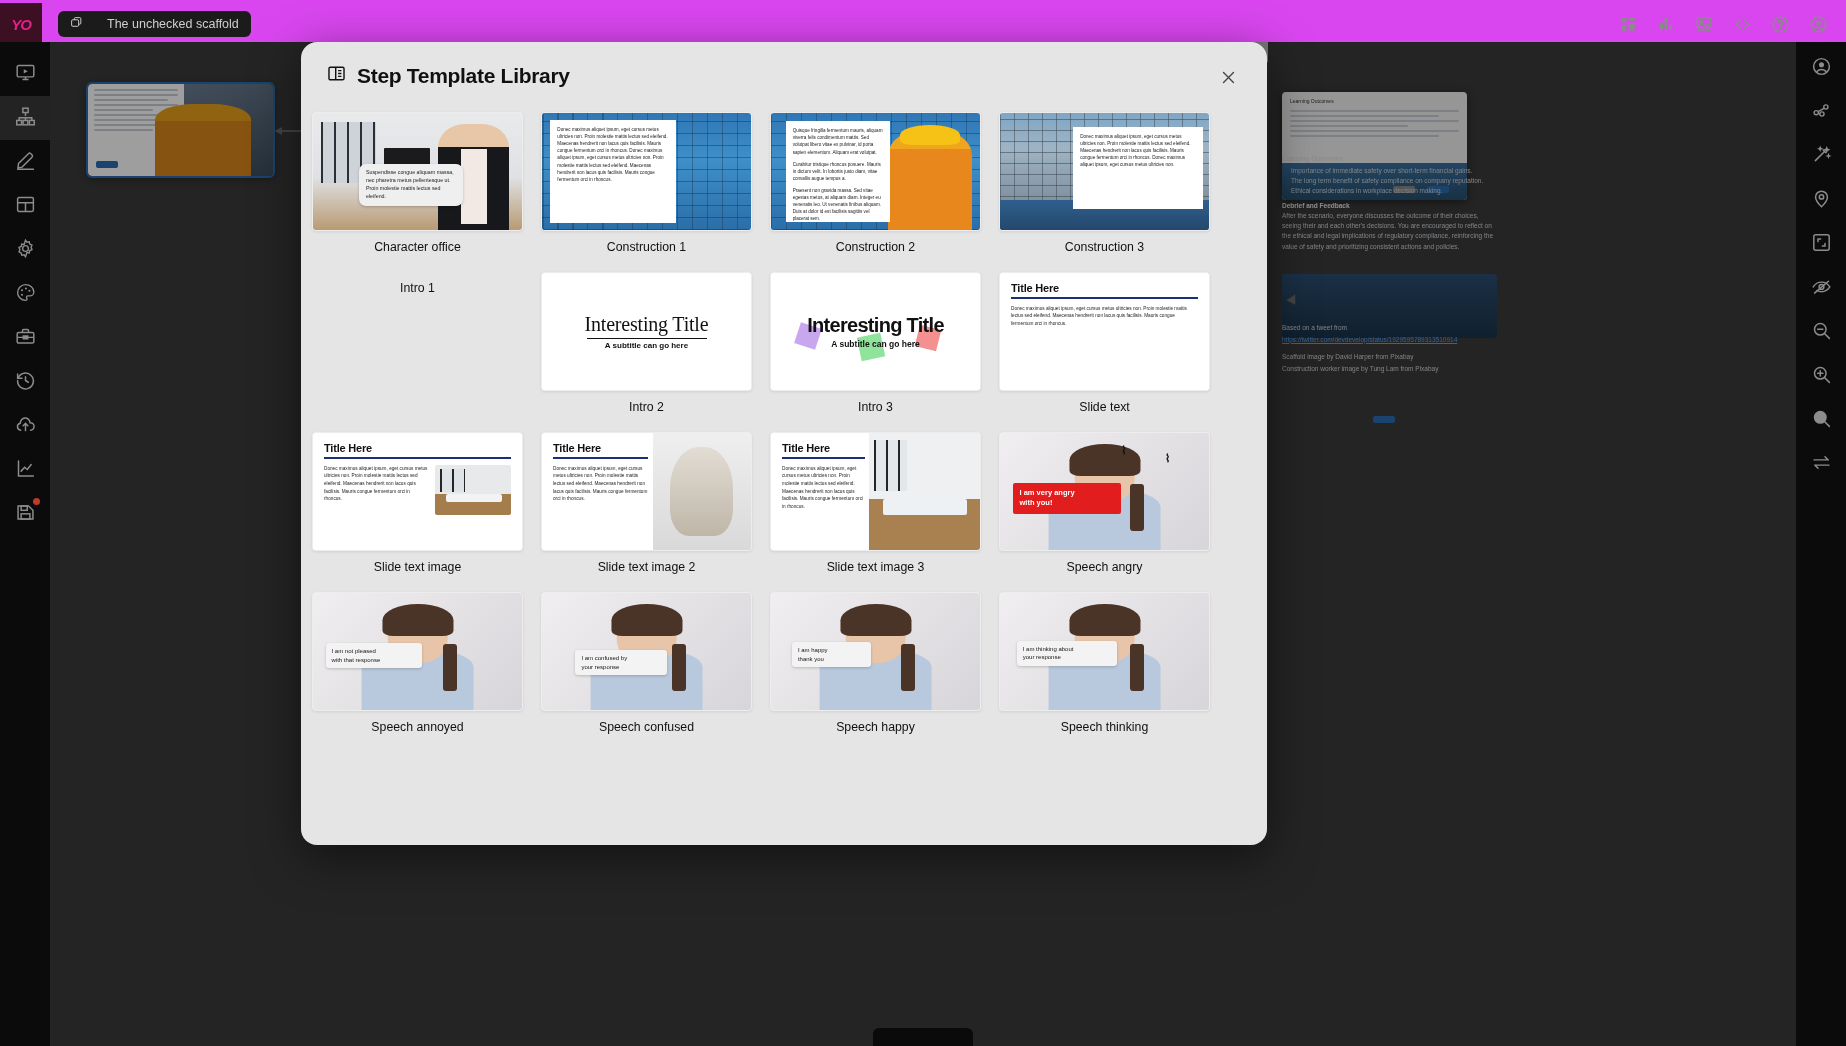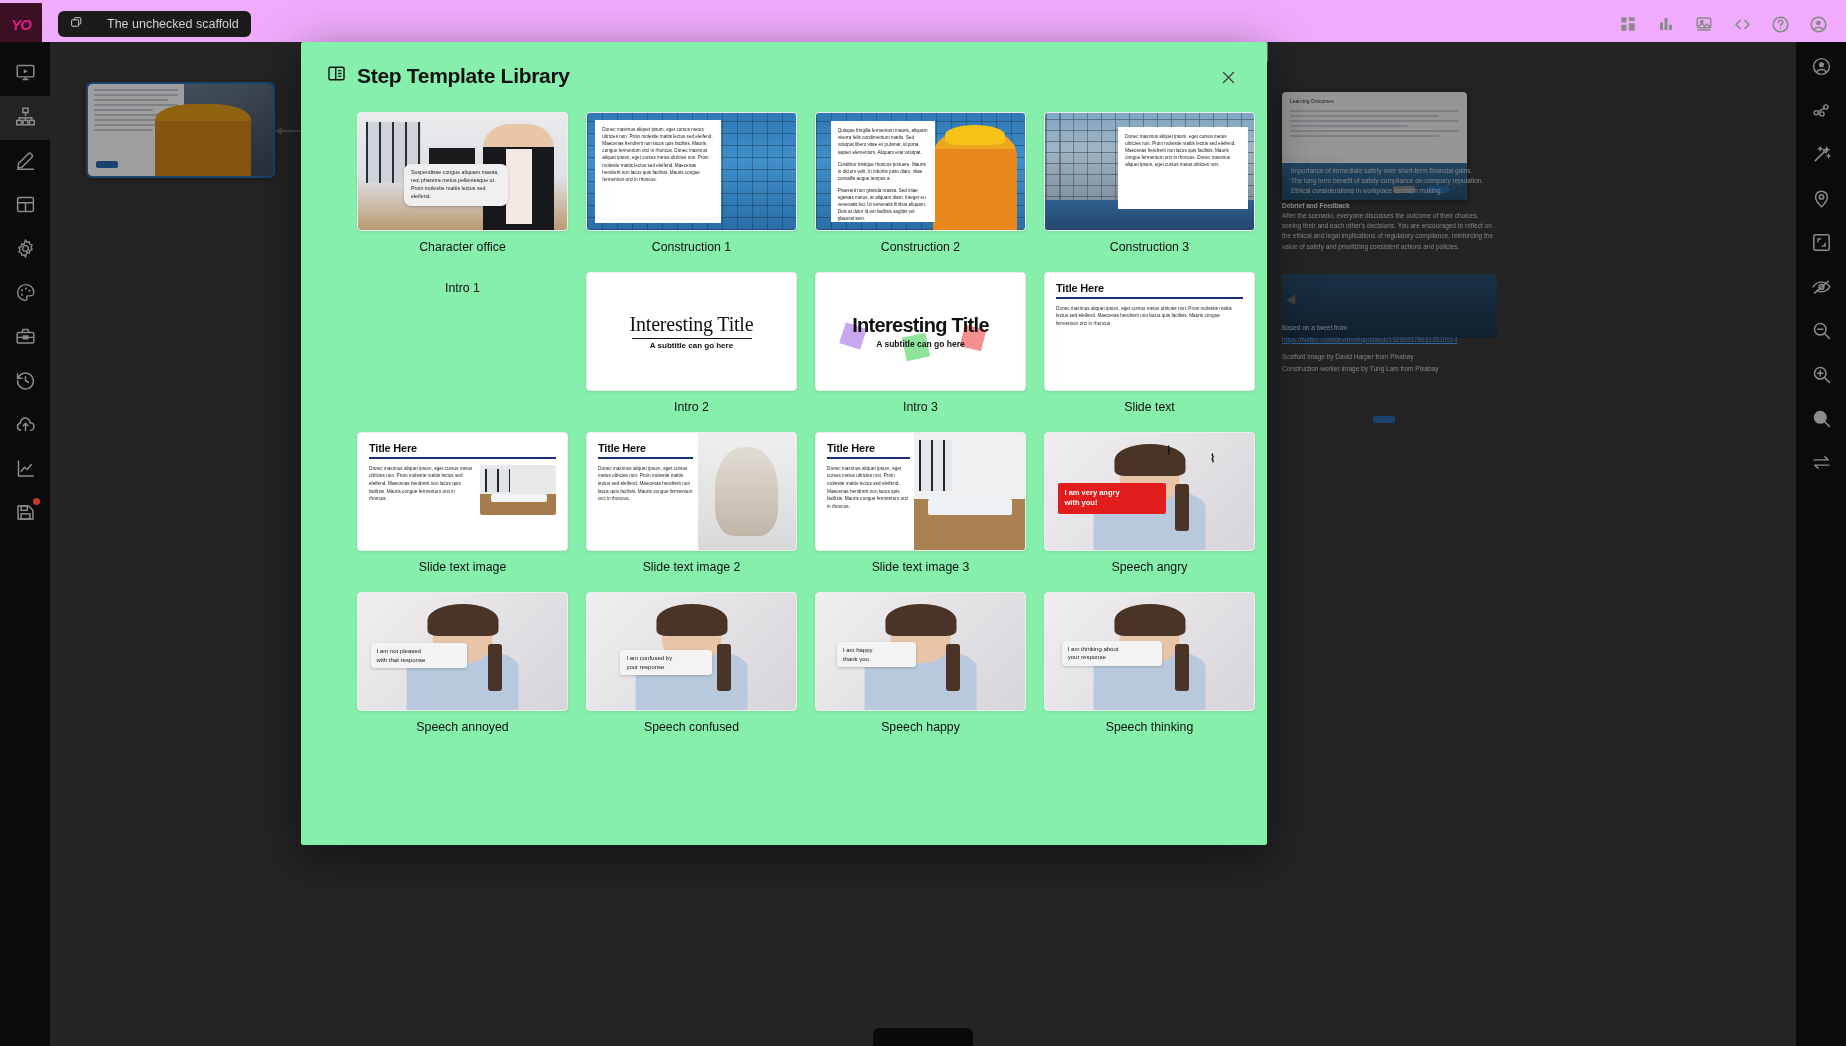--- a/index.html
+++ b/index.html
@@ -2,21 +2,21 @@
 <html><head>
 <meta charset="utf-8">
 <style>
   * { box-sizing: border-box; margin:0; padding:0; }
   html,body { width:1846px; height:1046px; overflow:hidden; background:#000; }
   body { font-family:"Liberation Sans", sans-serif; }
 
   
   .app { position:relative; width:1846px; height:1046px; background:#000; }
 
-  .topbar { position:absolute; left:0; top:0; width:1846px; height:48px; background:#f0abfc; display:flex; align-items:center; }
+  .topbar { position:absolute; left:0; top:0; width:1846px; height:48px; background:#d946ef; display:flex; align-items:center; }
   .logo-tile { width:42px; height:42px; background:#3d0f23; display:flex; align-items:center; justify-content:center; }
   .logo-tile .yo { color:#e0218a; font-size:15px; font-weight:700; font-style:italic; letter-spacing:-1px; }
   .doc-chip { margin-left:16px; height:26px; display:flex; align-items:center; gap:24px; background:#1b1b1b; border-radius:6px; padding:0 12px; color:#cfcfcf; font-size:12.5px; }
   .topbar-spacer { flex:1; }
   .top-icons { display:flex; align-items:center; gap:18px; padding-right:18px; }
   .top-icons .ic { width:20px; height:20px; color:#8a8a8a; display:flex; align-items:center; justify-content:center; cursor:pointer; }
 
   .lrail { position:absolute; left:0; top:42px; width:50px; bottom:0; background:#0b0b0b; display:flex; flex-direction:column; align-items:center; padding-top:10px; }
   .lrail .slot { position:relative; width:50px; height:44px; display:flex; align-items:center; justify-content:center; color:#8c8c8c; cursor:pointer; }
   .lrail .slot.active { background:#232323; }
@@ -43,32 +43,32 @@
   .arrow-h::before { content:""; position:absolute; left:-1px; top:-3.5px; border-top:4px solid transparent; border-bottom:4px solid transparent; border-right:7px solid #6d6d6d; }
   .notecard { position:absolute; font-size:6.5px; color:#cfd4da; line-height:1.55; }
   .notecard a { color:#4aa3ff; text-decoration:underline; }
   .bigpanel { position:absolute; background:#1c2430; border-radius:3px; overflow:hidden; }
 
   .bottom-strip { position:absolute; left:50%; transform:translateX(-50%); bottom:0; width:100px; height:18px; background:#111; border-radius:6px 6px 0 0; }
   .top-pale { position:absolute; left:50%; transform:translateX(-50%); top:0; width:690px; height:22px; background:#c3c3c3; border-radius:0 0 4px 4px; }
 
   
   .overlay { position:absolute; inset:0; background:rgba(0,0,0,.38); }
-  .modal { position:absolute; left:301px; top:42px; width:966px; height:803px; background:#86efac; border-radius:2px; box-shadow:0 12px 48px rgba(0,0,0,.5); display:flex; flex-direction:column; overflow:hidden; }
+  .modal { position:absolute; left:301px; top:42px; width:966px; height:803px; background:#e5e5e5; border-radius:16px; box-shadow:0 12px 48px rgba(0,0,0,.5); display:flex; flex-direction:column; overflow:hidden; }
   .modal-head { padding:22px 26px 0 26px; display:flex; align-items:flex-start; }
   .modal-title { display:flex; align-items:center; gap:11px; font-size:21px; font-weight:700; color:#101010; letter-spacing:-.3px; }
   .head-spacer { flex:1; }
   .close-btn { width:26px; height:26px; display:flex; align-items:center; justify-content:center; color:#444; cursor:pointer; font-size:22px; line-height:1; }
   .tabs { display:flex; gap:6px; padding:0 26px; border-bottom:1px solid #e6e6e6; margin-top:18px; }
   .tab { padding:0 12px 11px 12px; font-size:14.5px; color:#1d1d1d; cursor:pointer; border-bottom:2.5px solid transparent; margin-bottom:-1px; }
   .tab.active { color:#e0218a; font-weight:600; border-bottom-color:#e0218a; }
 
   .grid-wrap { flex:1; overflow:hidden; padding:22px 0 0 0; position:relative; }
   .grid { display:grid; grid-template-columns:repeat(4,211px); gap:18px 18px; padding:0 11px 0 11px; margin-left:0; }
-  .cell { width:211px;margin-left:45px; }
+  .cell { width:211px; }
   .thumb { width:211px; height:119px; background:#fff; border:1px solid #ededed; border-radius:4px; overflow:hidden; position:relative; box-shadow:0 1px 3px rgba(0,0,0,.09); cursor:pointer; }
   .cap { text-align:center; font-size:12.3px; color:#111; margin-top:9px; font-weight:500; }
 
   
   .ph { position:absolute; inset:0; }
   .ph.office { background:
       linear-gradient(180deg,#e9eaec 0%,#dfe1e4 55%,#b99a73 100%); }
   .ph.office::before { content:""; position:absolute; left:4%; top:8%; width:26%; height:52%; background:repeating-linear-gradient(90deg,#2a2f35 0 2px,#cdd3d9 2px 13px),repeating-linear-gradient(0deg,#2a2f35 0 2px,transparent 2px 22px); }
   .ph.office::after { content:""; position:absolute; left:34%; top:30%; width:22%; height:17%; background:#1b1b1d; border-radius:1px; }
   .fig-suit { position:absolute; right:6%; top:9%; width:34%; height:91%; background:linear-gradient(180deg,#e8c6a8 0 22%,#17181c 22% 100%); border-radius:38% 38% 0 0/22% 22% 0 0; }

